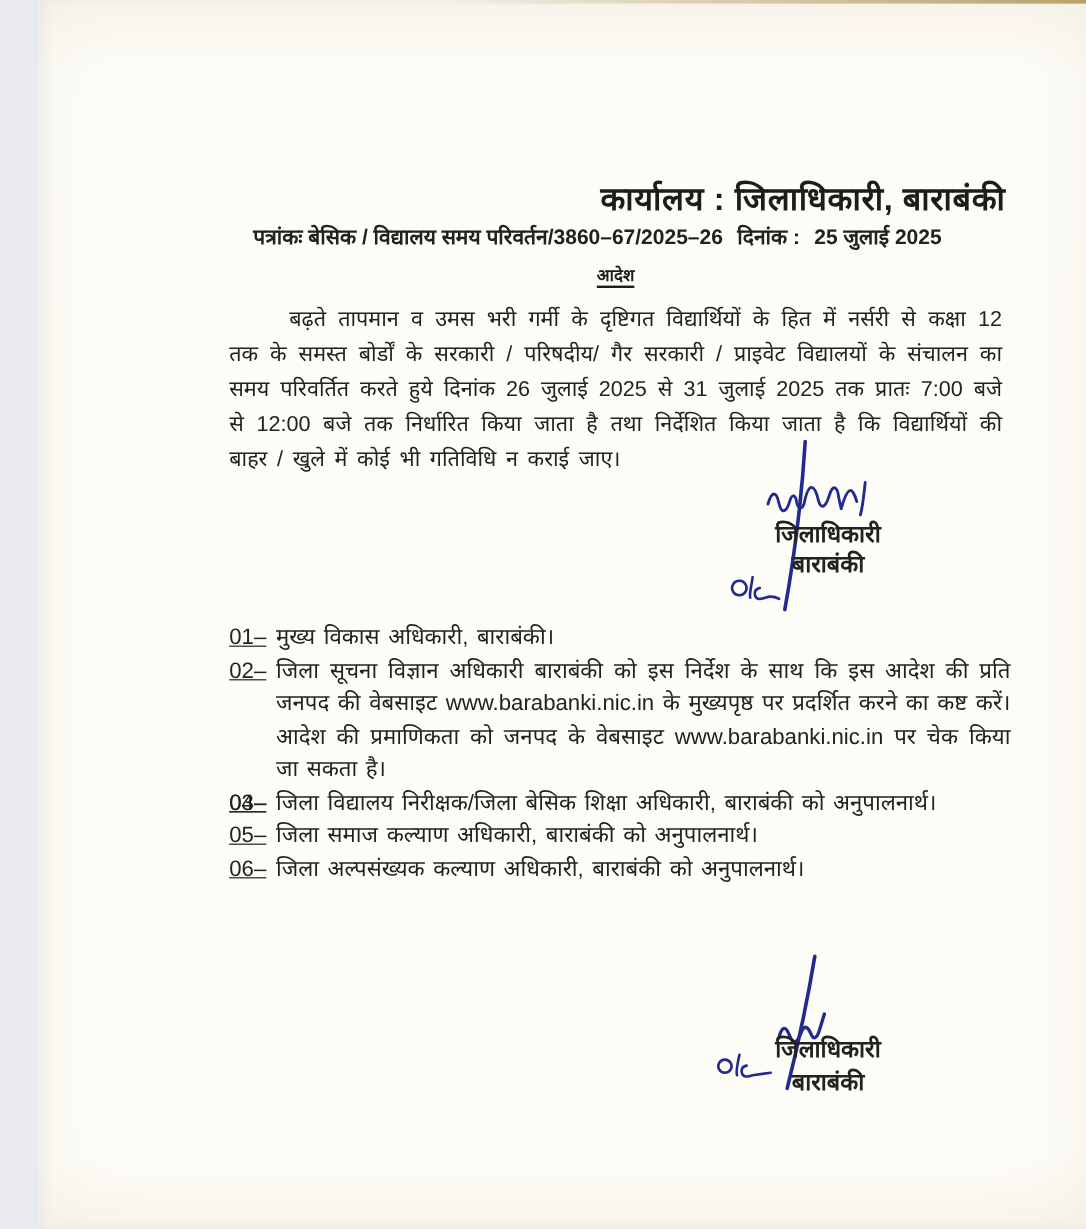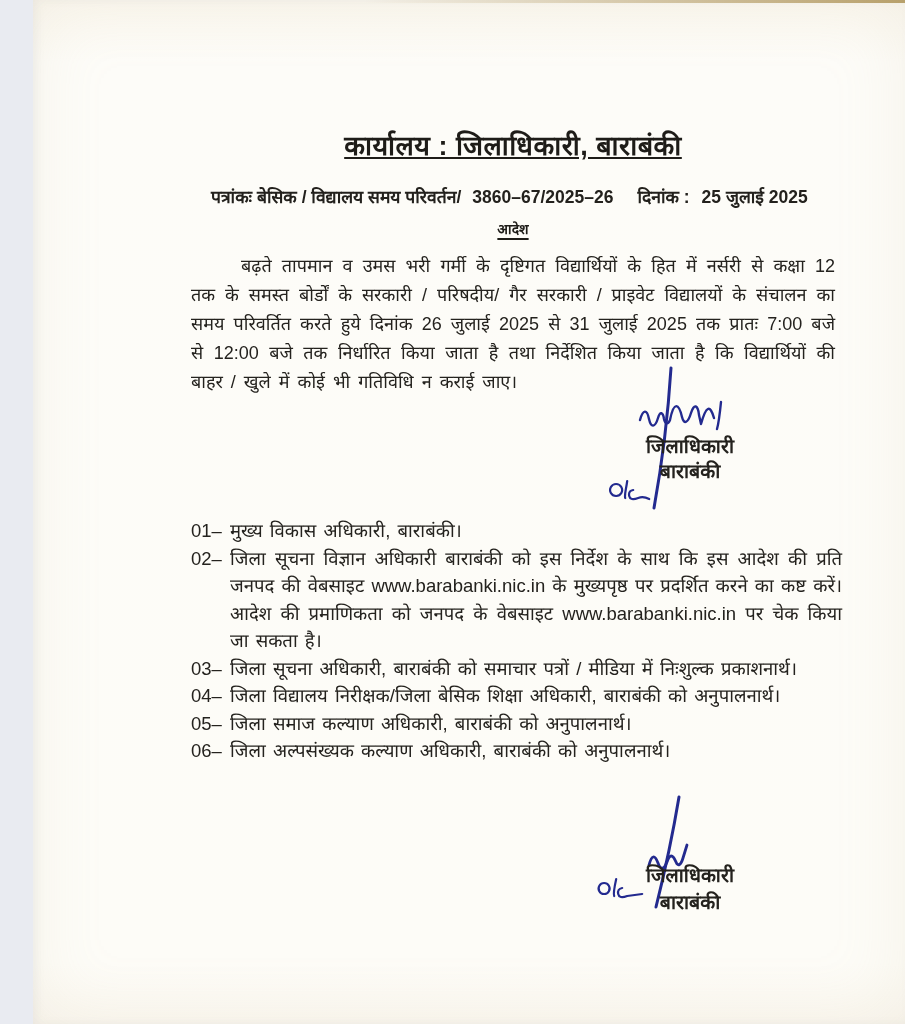--- a/index.html
+++ b/index.html
@@ -14,30 +14,30 @@
   .paper {
     position: absolute; left: 33px; top: 0; width: 872px; height: 1024px;
     background: linear-gradient(180deg, #fbf8f0 0%, #fdfcf8 6%, #fdfcf7 94%, #fbf8f1 100%);
     box-shadow: inset 0 0 70px rgba(205,192,160,0.16), inset 4px 0 8px rgba(180,180,190,0.15);
   }
   .top-edge {
     position: absolute; top: 0; left: 330px; right: 0; height: 3px;
     background: linear-gradient(to right, rgba(186,156,88,0), rgba(164,134,66,0.75));
   }
   .doc-title {
-    position: absolute; left: 155px; top: 126px; width: 650px;
-    text-align: center; font-size: 27px; font-weight: bold;
-    letter-spacing: 0.5px; color: #1e1c18; text-decoration: underline;
+    position: absolute; left: 155px; top: 146px; width: 650px;
+    text-align: right; font-size: 27px; font-weight: bold;
+    letter-spacing: 0.5px; color: #1e1c18;
   }
   .ref-line {
     position: absolute; left: 178px; top: 184px; width: 660px;
     font-size: 17.5px; font-weight: 600; white-space: nowrap; color: #23211d;
   }
-  .ref-line .ref-number { font-weight: 800; padding-left: 11px; }
-  .ref-line .date-label { margin-left: 24px; }
+  .ref-line .ref-number { font-weight: 800; }
+  .ref-line .date-label { margin-left: 12px; }
   .ref-line .date-value { margin-left: 12px; }
   .order-heading {
     position: absolute; left: 155px; top: 219px; width: 650px;
     text-align: center; font-size: 14px; font-weight: bold; color: #1e1c18;
   }
   .order-heading span {
     text-decoration: underline; text-underline-offset: 4px; text-decoration-thickness: 2px;
   }
   .body-para {
     position: absolute; left: 158px; top: 252px; width: 644px;
@@ -52,21 +52,21 @@
   .sig-bottom-text { left: 552px; top: 862px; line-height: 27px; }
   .sig-svg { position: absolute; pointer-events: none; }
   .sig-svg-top { left: 575px; top: 358px; }
   .sig-svg-bottom { left: 560px; top: 793px; }
   .endorse-list {
     position: absolute; left: 147px; top: 517px; width: 662px;
     font-size: 18.5px; line-height: 27.5px; color: #24221e;
   }
   .endorse-line { font-weight: 600; }
   .copy-item { position: relative; padding-left: 50px; text-align: justify; word-spacing: 2px; }
-  .copy-item .num { position: absolute; left: 11px; top: 0; }
+  .copy-item .num { position: absolute; left: 11px; top: 0; text-decoration: underline; }
   ::selection { background: rgba(35,42,143,0.2); }
 </style>
 </head>
 <body>
 
 <div class="stage">
   <div class="paper">
     <div class="top-edge"></div>
 
     <div class="doc-title">कार्यालय : जिलाधिकारी, बाराबंकी</div>
@@ -99,21 +99,20 @@
       <div class="copy-item">
         <span class="num">01–</span>
         <span>मुख्य विकास अधिकारी, बाराबंकी।</span>
       </div>
       <div class="copy-item">
         <span class="num">02–</span>
         <span>जिला सूचना विज्ञान अधिकारी बाराबंकी को इस निर्देश के साथ कि इस आदेश की प्रति जनपद की वेबसाइट www.barabanki.nic.in के मुख्यपृष्ठ पर प्रदर्शित करने का कष्ट करें। आदेश की प्रमाणिकता को जनपद के वेबसाइट www.barabanki.nic.in पर चेक किया जा सकता है।</span>
       </div>
       <div class="copy-item">
         <span class="num">03–</span>
-        <span>जिला सूचना अधिकारी, बाराबंकी को समाचार पत्रों / मीडिया में निःशुल्क प्रकाशनार्थ।</span>
       </div>
       <div class="copy-item">
         <span class="num">04–</span>
         <span>जिला विद्यालय निरीक्षक/जिला बेसिक शिक्षा अधिकारी, बाराबंकी को अनुपालनार्थ।</span>
       </div>
       <div class="copy-item">
         <span class="num">05–</span>
         <span>जिला समाज कल्याण अधिकारी, बाराबंकी को अनुपालनार्थ।</span>
       </div>
       <div class="copy-item">

